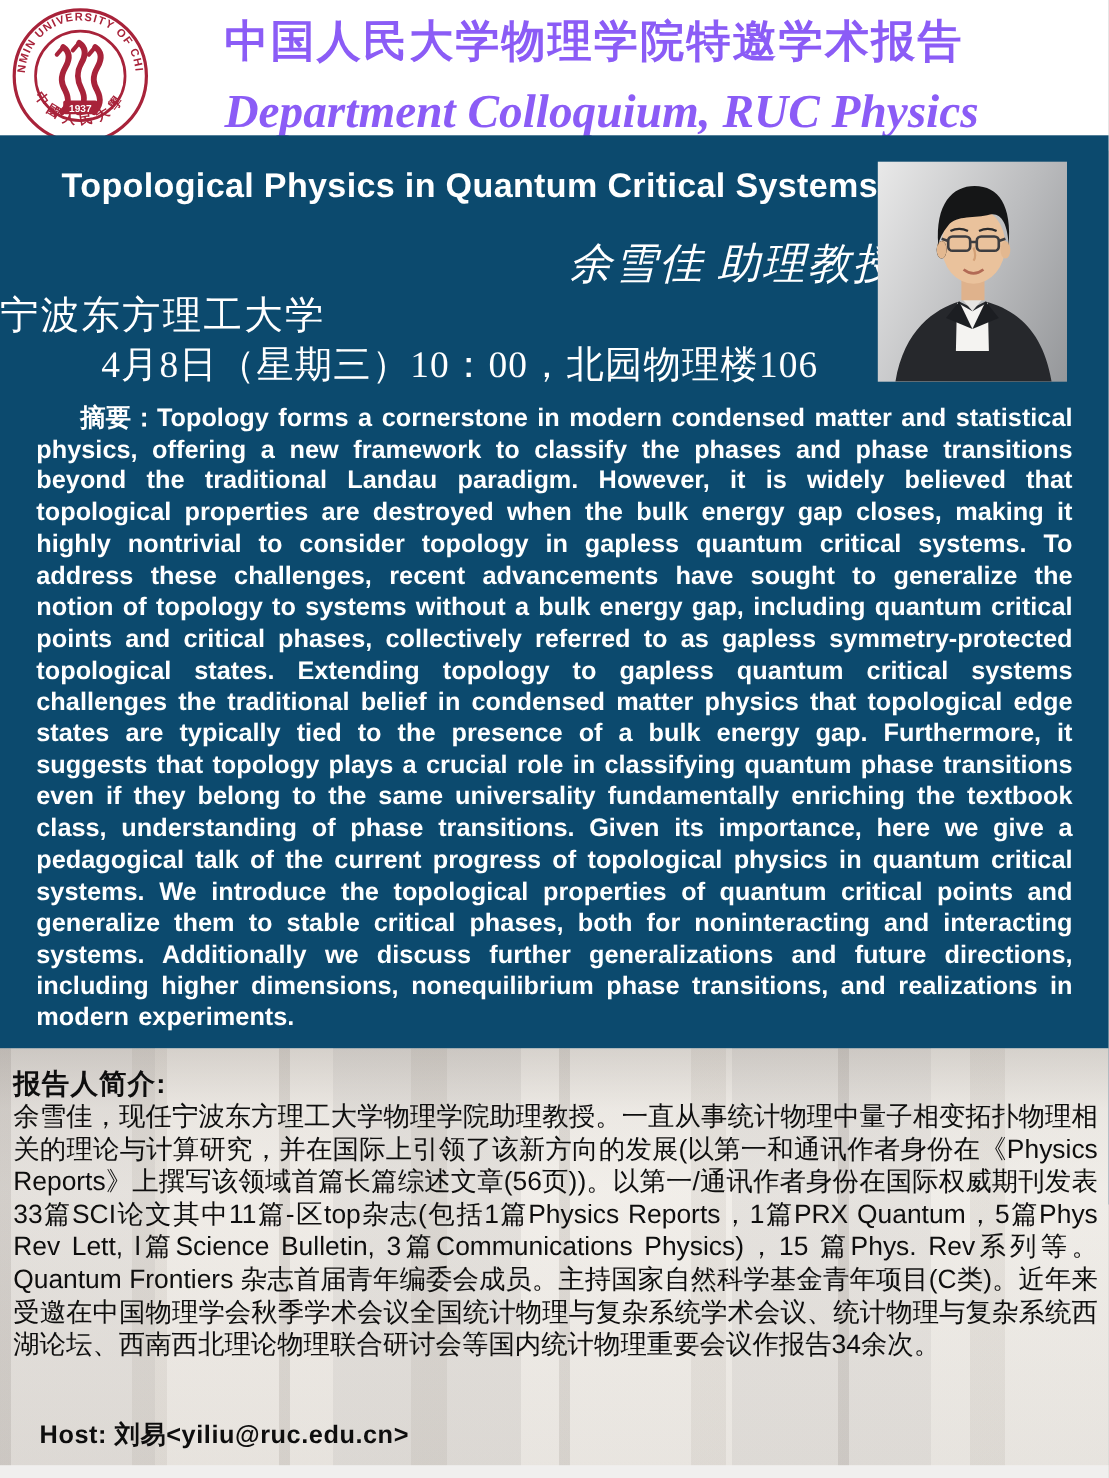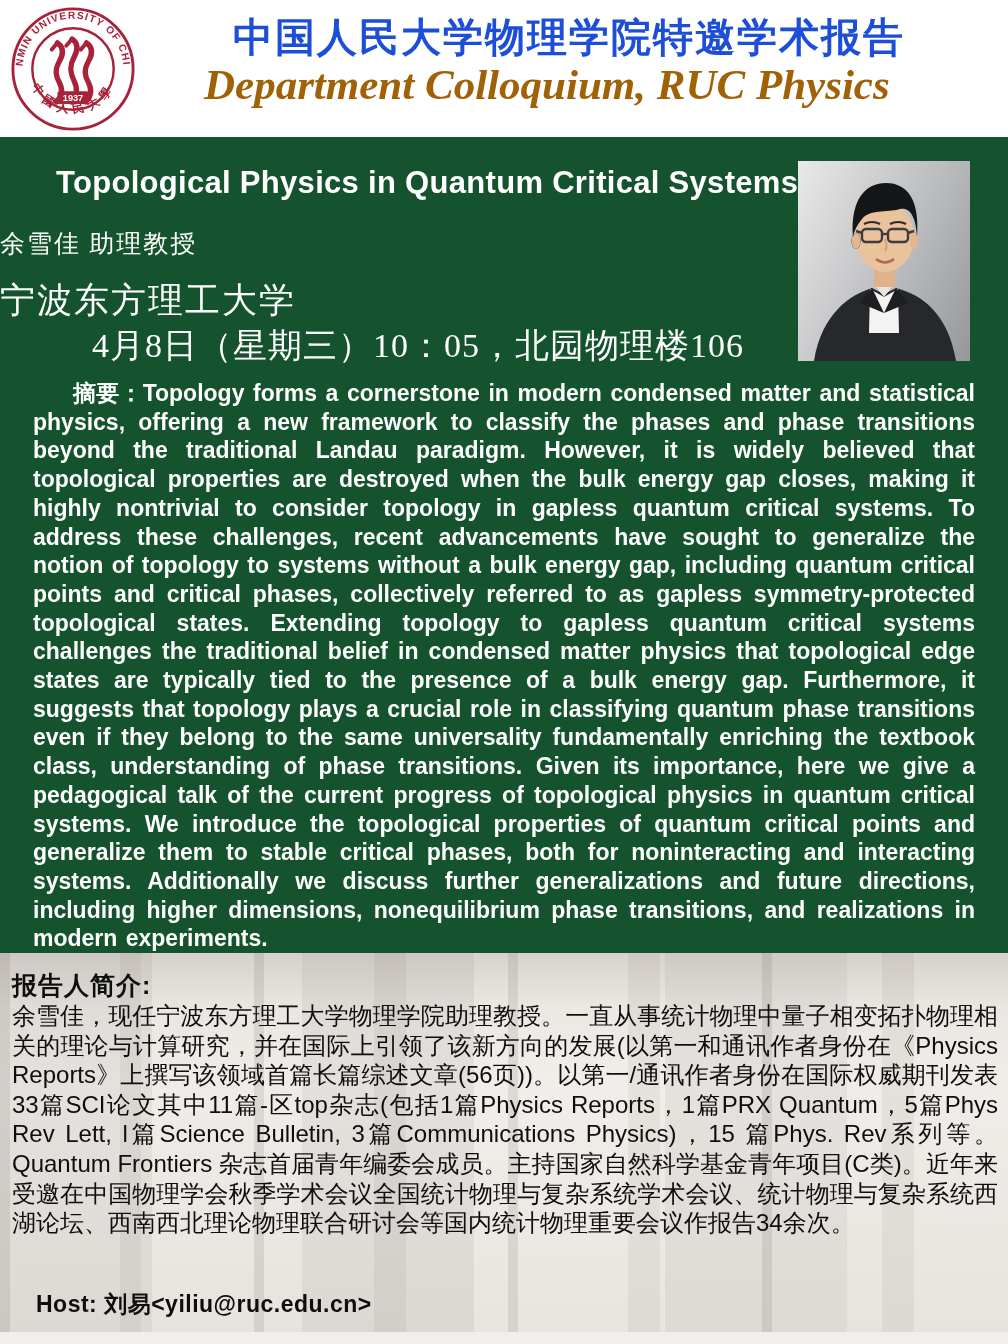--- a/index.html
+++ b/index.html
@@ -4,30 +4,30 @@
 <style>
   html,body{margin:0;padding:0;background:#777;}
   .poster{position:relative;width:1008px;height:1344px;background:#ffffff;overflow:hidden;
           font-family:"Liberation Sans",sans-serif;margin:0 auto;}
 
   
   .header{position:absolute;top:0;left:0;width:1008px;height:137px;background:#ffffff;}
   .logo{position:absolute;left:10px;top:6px;width:126px;height:126px;}
   .header-titles{position:absolute;left:204px;top:16px;width:780px;}
   .title-zh{font-family:"Liberation Serif",serif;font-weight:bold;font-size:40px;
-            letter-spacing:2px;color:#1d4ed8;line-height:1.1;margin-left:29px;}
+            letter-spacing:2px;color:#8b5cf6;line-height:1.1;}
   .title-en{font-family:"Liberation Serif",serif;font-weight:bold;font-style:italic;
-            font-size:43px;color:#a16207;margin-top:3px;line-height:1.0;}
+            font-size:43px;color:#8b5cf6;margin-top:20px;line-height:1.0;}
 
   
-  .blue-panel{position:absolute;top:137px;left:0;width:1008px;height:972px;
-              background:#14532d;color:#ffffff;}
+  .blue-panel{position:absolute;top:123px;left:0;width:1008px;height:972px;
+              background:#0c4a6e;color:#ffffff;}
   .talk-title{position:absolute;left:56px;top:28px;font-size:31px;font-weight:bold;letter-spacing:0.3px;}
-  .speaker-name{position:absolute;left:0;top:90px;width:816px;text-align:left;
-                font-family:"Liberation Serif",serif;font-size:25px;letter-spacing:2px;}
+  .speaker-name{position:absolute;left:0;top:90px;width:816px;text-align:right;
+                font-family:"Liberation Serif",serif;font-size:39px;letter-spacing:2px;font-style:italic;}
   .speaker-affiliation{position:absolute;left:0;top:140px;width:816px;
                 font-family:"Liberation Serif",serif;font-size:35px;letter-spacing:2px;}
   .talk-when{position:absolute;left:0;top:186px;width:836px;text-align:center;
                 font-family:"Liberation Serif",serif;font-size:34px;letter-spacing:1px;}
   .photo{position:absolute;left:798px;top:24px;width:172px;height:200px;
          background:linear-gradient(115deg,#e9e9e9 0%,#bcbdbf 55%,#95979a 100%);overflow:hidden;}
   .abstract{position:absolute;left:33px;top:242px;width:942px;
             font-size:23px;line-height:28.7px;font-weight:bold;text-align:justify;word-spacing:2px;}
   .abstract-label{font-weight:bold;margin-left:40px;}
 
@@ -85,21 +85,21 @@
       <div class="title-en">Department Colloquium, RUC Physics</div>
     </div>
   </div>
 
   <div class="blue-panel">
 
     <div class="talk-title">Topological Physics in Quantum Critical Systems</div>
 
     <div class="speaker-name">余雪佳 助理教授</div>
     <div class="speaker-affiliation">宁波东方理工大学</div>
-    <div class="talk-when">4月8日（星期三）10：05，北园物理楼106</div>
+    <div class="talk-when">4月8日（星期三）10：00，北园物理楼106</div>
 
     <div class="photo">
       <svg viewBox="0 0 172 200" width="172" height="200">
 
         <path d="M16,200 C24,152 52,134 74,127 L86,133 L98,127 C124,134 150,152 158,200 Z" fill="#26282c"></path>
 
         <path d="M72,128 L86,136 L100,128 L101,172 L71,172 Z" fill="#f4f3f1"></path>
         <path d="M77,125 L86,136 L95,125 L95,120 L77,120 Z" fill="#e7e5e2"></path>
 
         <path d="M74,127 L86,152 L62,142 Z" fill="#1c1e22"></path>

